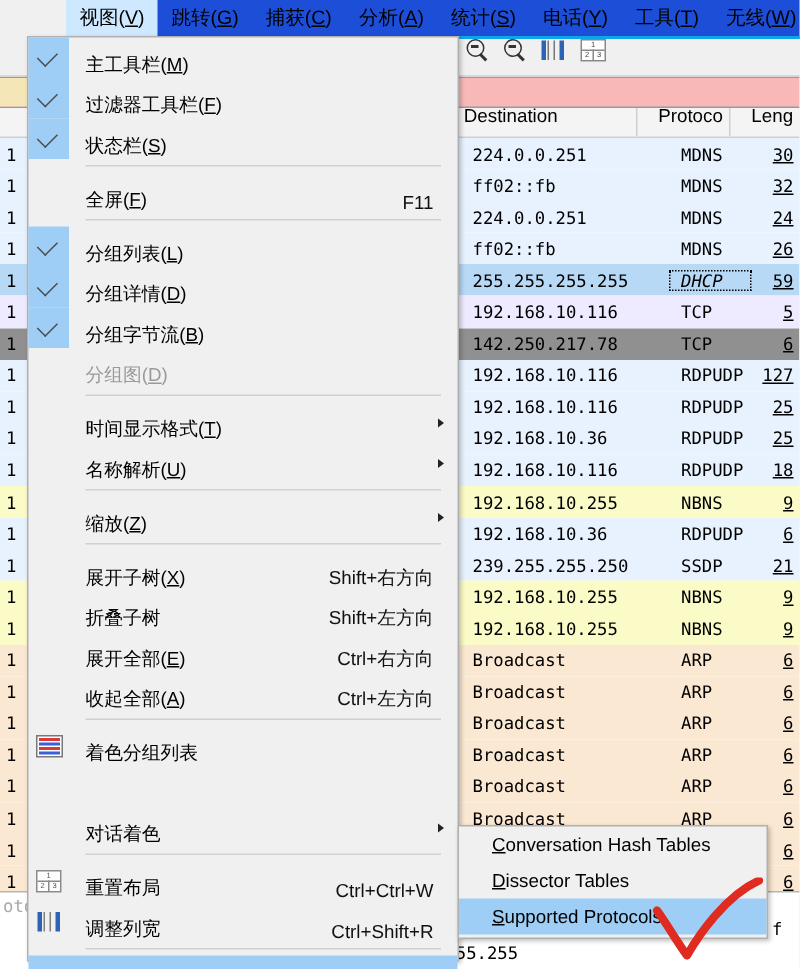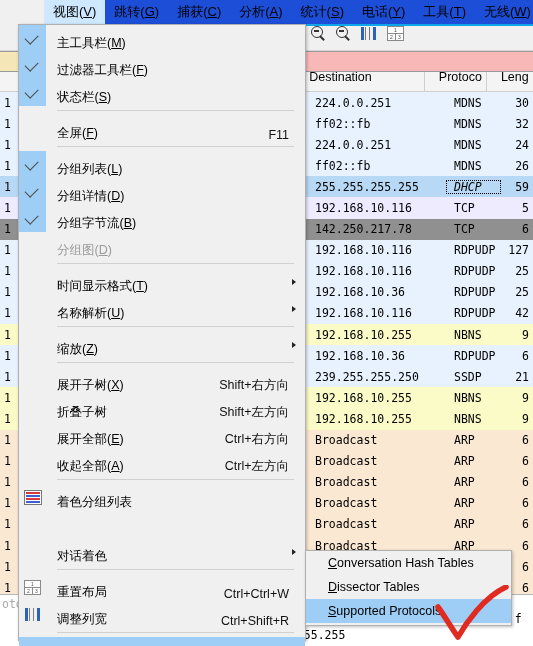--- a/index.html
+++ b/index.html
@@ -62,21 +62,21 @@
   }
   .phead .hc{border-right:1px solid #cfcfcf;height:100%;display:flex;box-sizing:border-box;padding:0 4px;margin-left:10px;}
   .hc.no{width:22px;}
   .hc.src{width:289px;}
   .prow{display:flex;height:21.1px;align-items:center;font-family:"DejaVu Sans Mono","Liberation Mono",monospace;font-size:11.5px;}
   .prow .c{box-sizing:border-box;padding:0 4px;overflow:hidden;white-space:nowrap;}
   .c.no{width:22px;text-align:left;}
   .c.mid{width:289px;}
   .c.dst{width:135px;}
   .c.proto{width:55px;text-align:left;padding-left:8px;}
-  .c.len{width:32px;text-align:right;}
+  .c.len{width:32px;text-align:right;text-decoration:underline;}
   .sel-dash{outline:1px dotted #000;outline-offset:-1px;font-style:italic;}
 
   
   .detail{
     position:absolute;left:0;bottom:0;width:533px;height:52px;background:#fff;
     border-top:1px solid #b5b5b5;
     font-family:"DejaVu Sans Mono","Liberation Mono",monospace;font-size:11.5px;
     overflow:hidden;line-height:16px;padding-top:1px;box-sizing:border-box;
   }
   .detail div{white-space:nowrap;padding-left:2px;}
@@ -213,21 +213,21 @@
           <div class="c mid"></div>
           <div class="c dst">192.168.10.36</div>
           <div class="c proto">RDPUDP</div>
           <div class="c len">25</div>
         </div>
         <div class="prow" style="background: rgb(232, 242, 255);">
           <div class="c no">1</div>
           <div class="c mid"></div>
           <div class="c dst">192.168.10.116</div>
           <div class="c proto">RDPUDP</div>
-          <div class="c len">42</div>
+          <div class="c len">18</div>
         </div>
         <div class="prow" style="background: rgb(251, 251, 200);">
           <div class="c no">1</div>
           <div class="c mid"></div>
           <div class="c dst">192.168.10.255</div>
           <div class="c proto">NBNS</div>
           <div class="c len">9</div>
         </div>
         <div class="prow" style="background: rgb(232, 242, 255);">
           <div class="c no">1</div>

